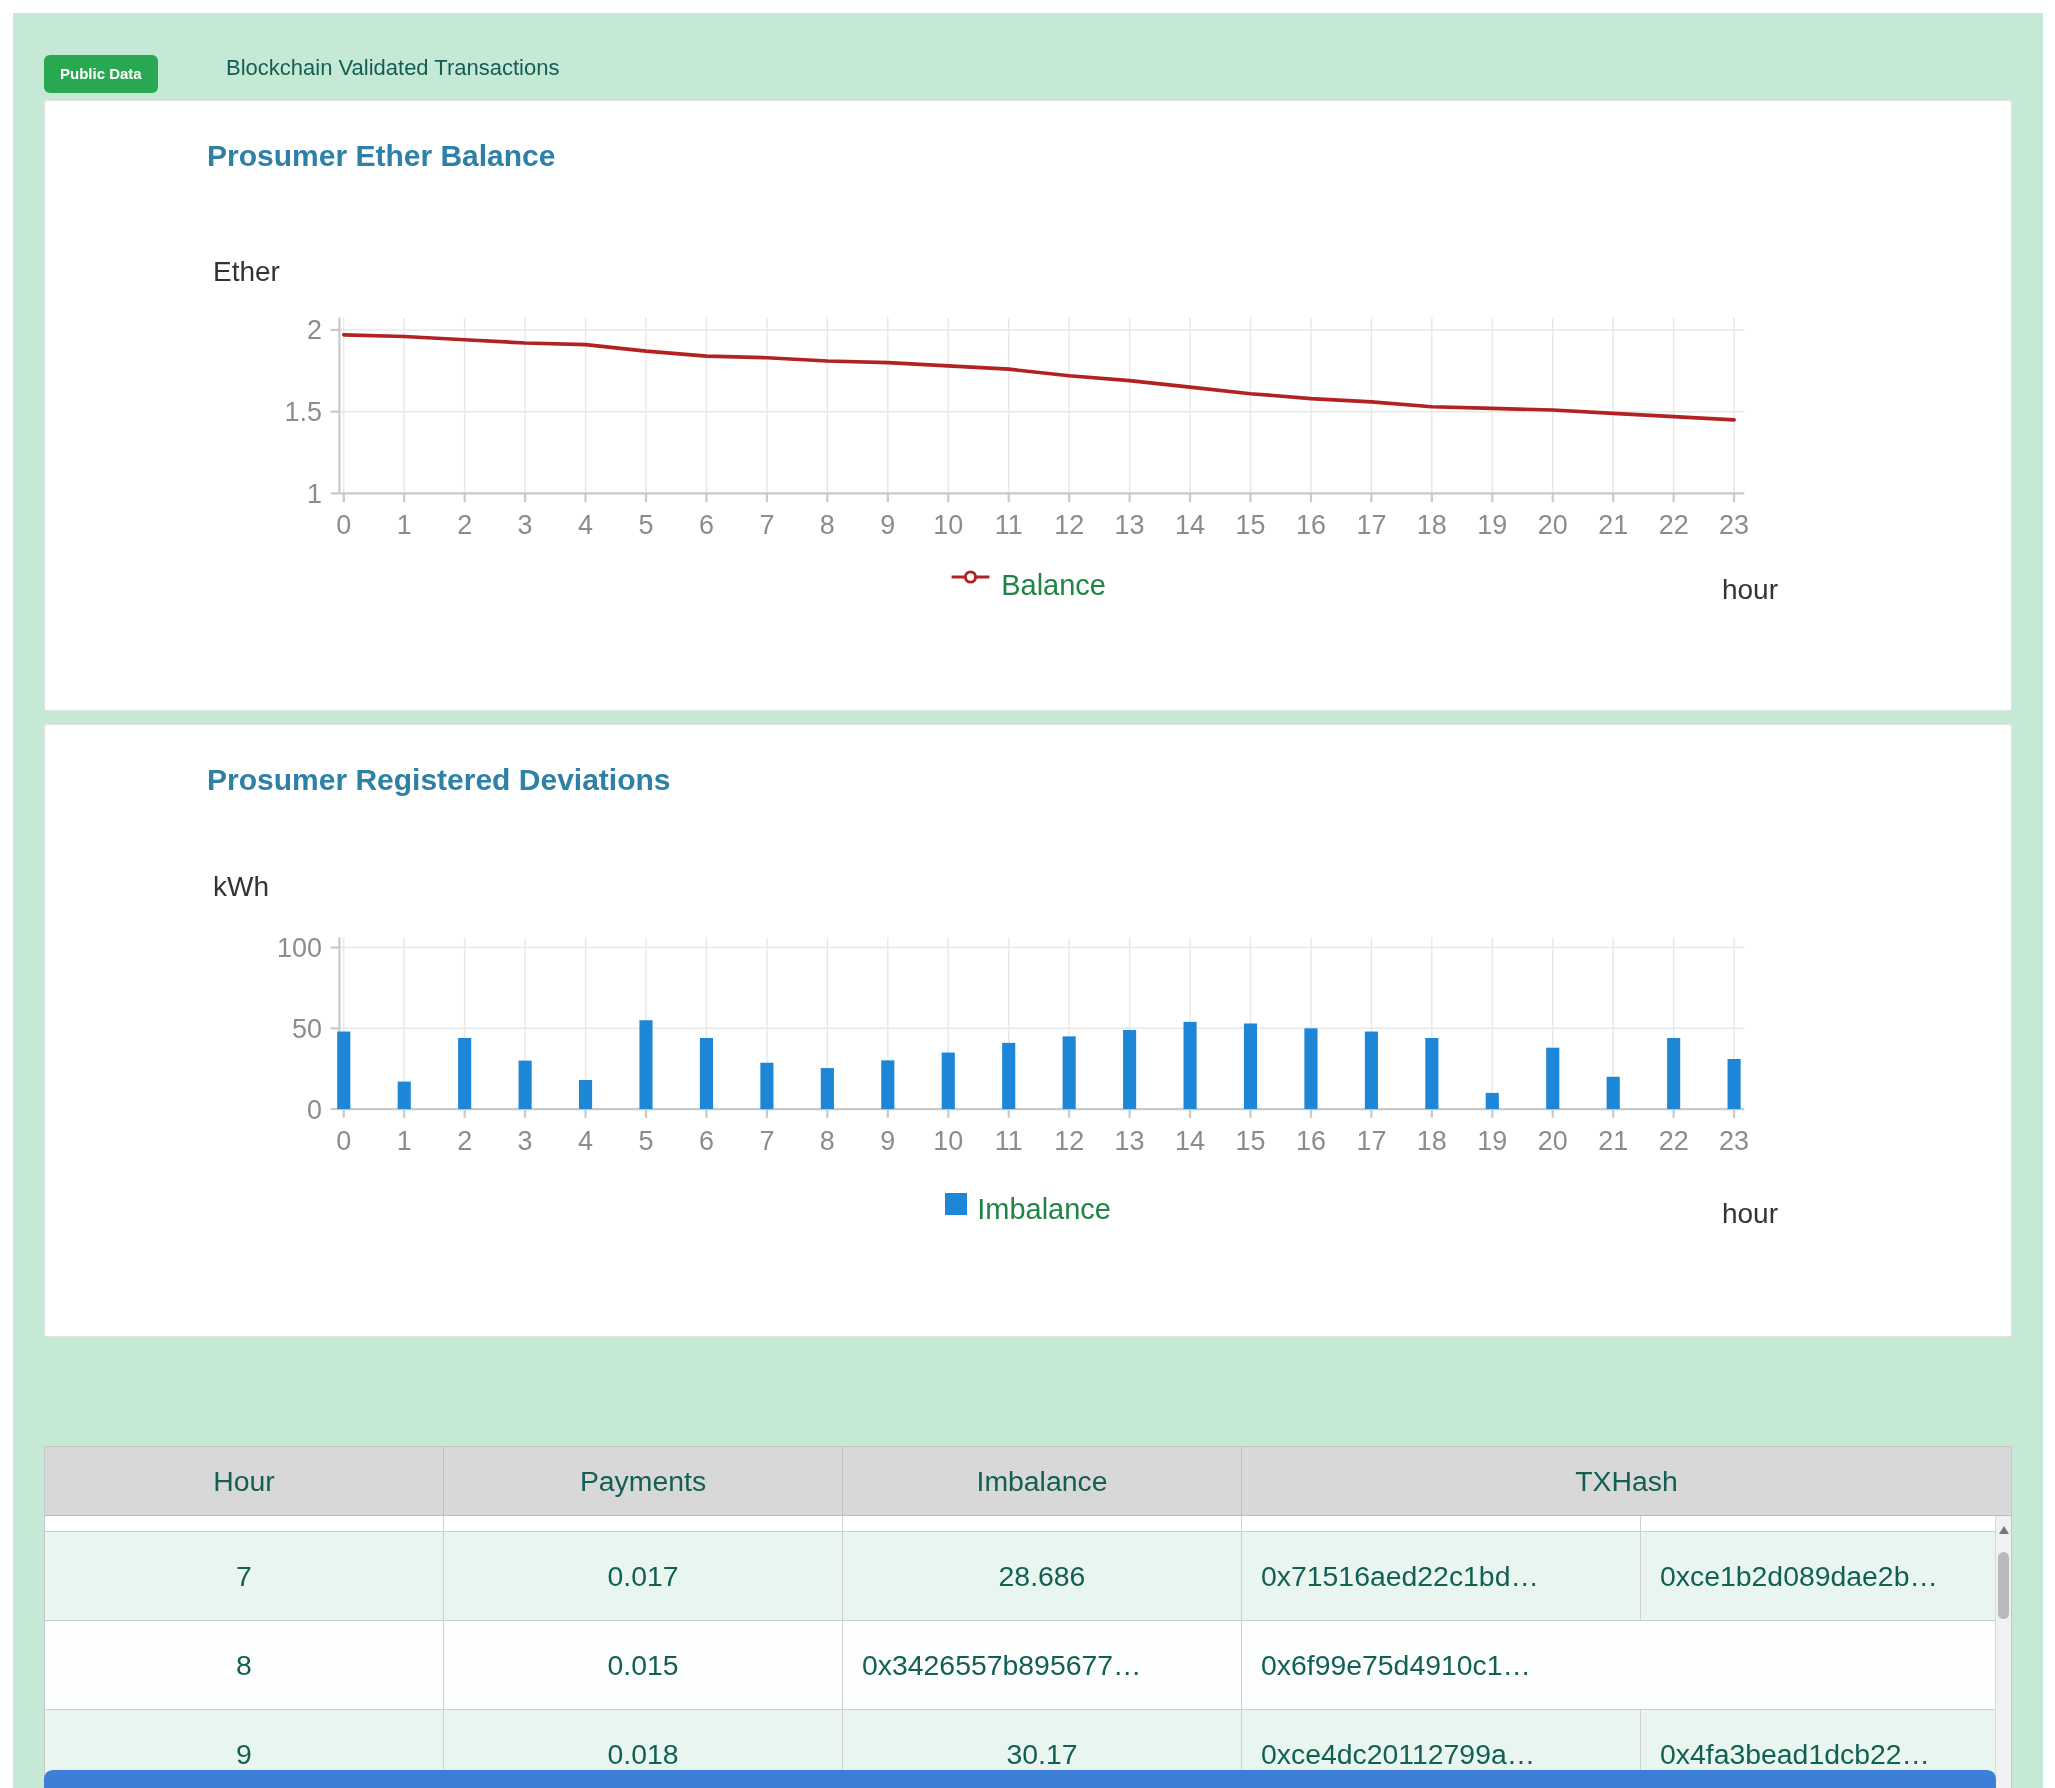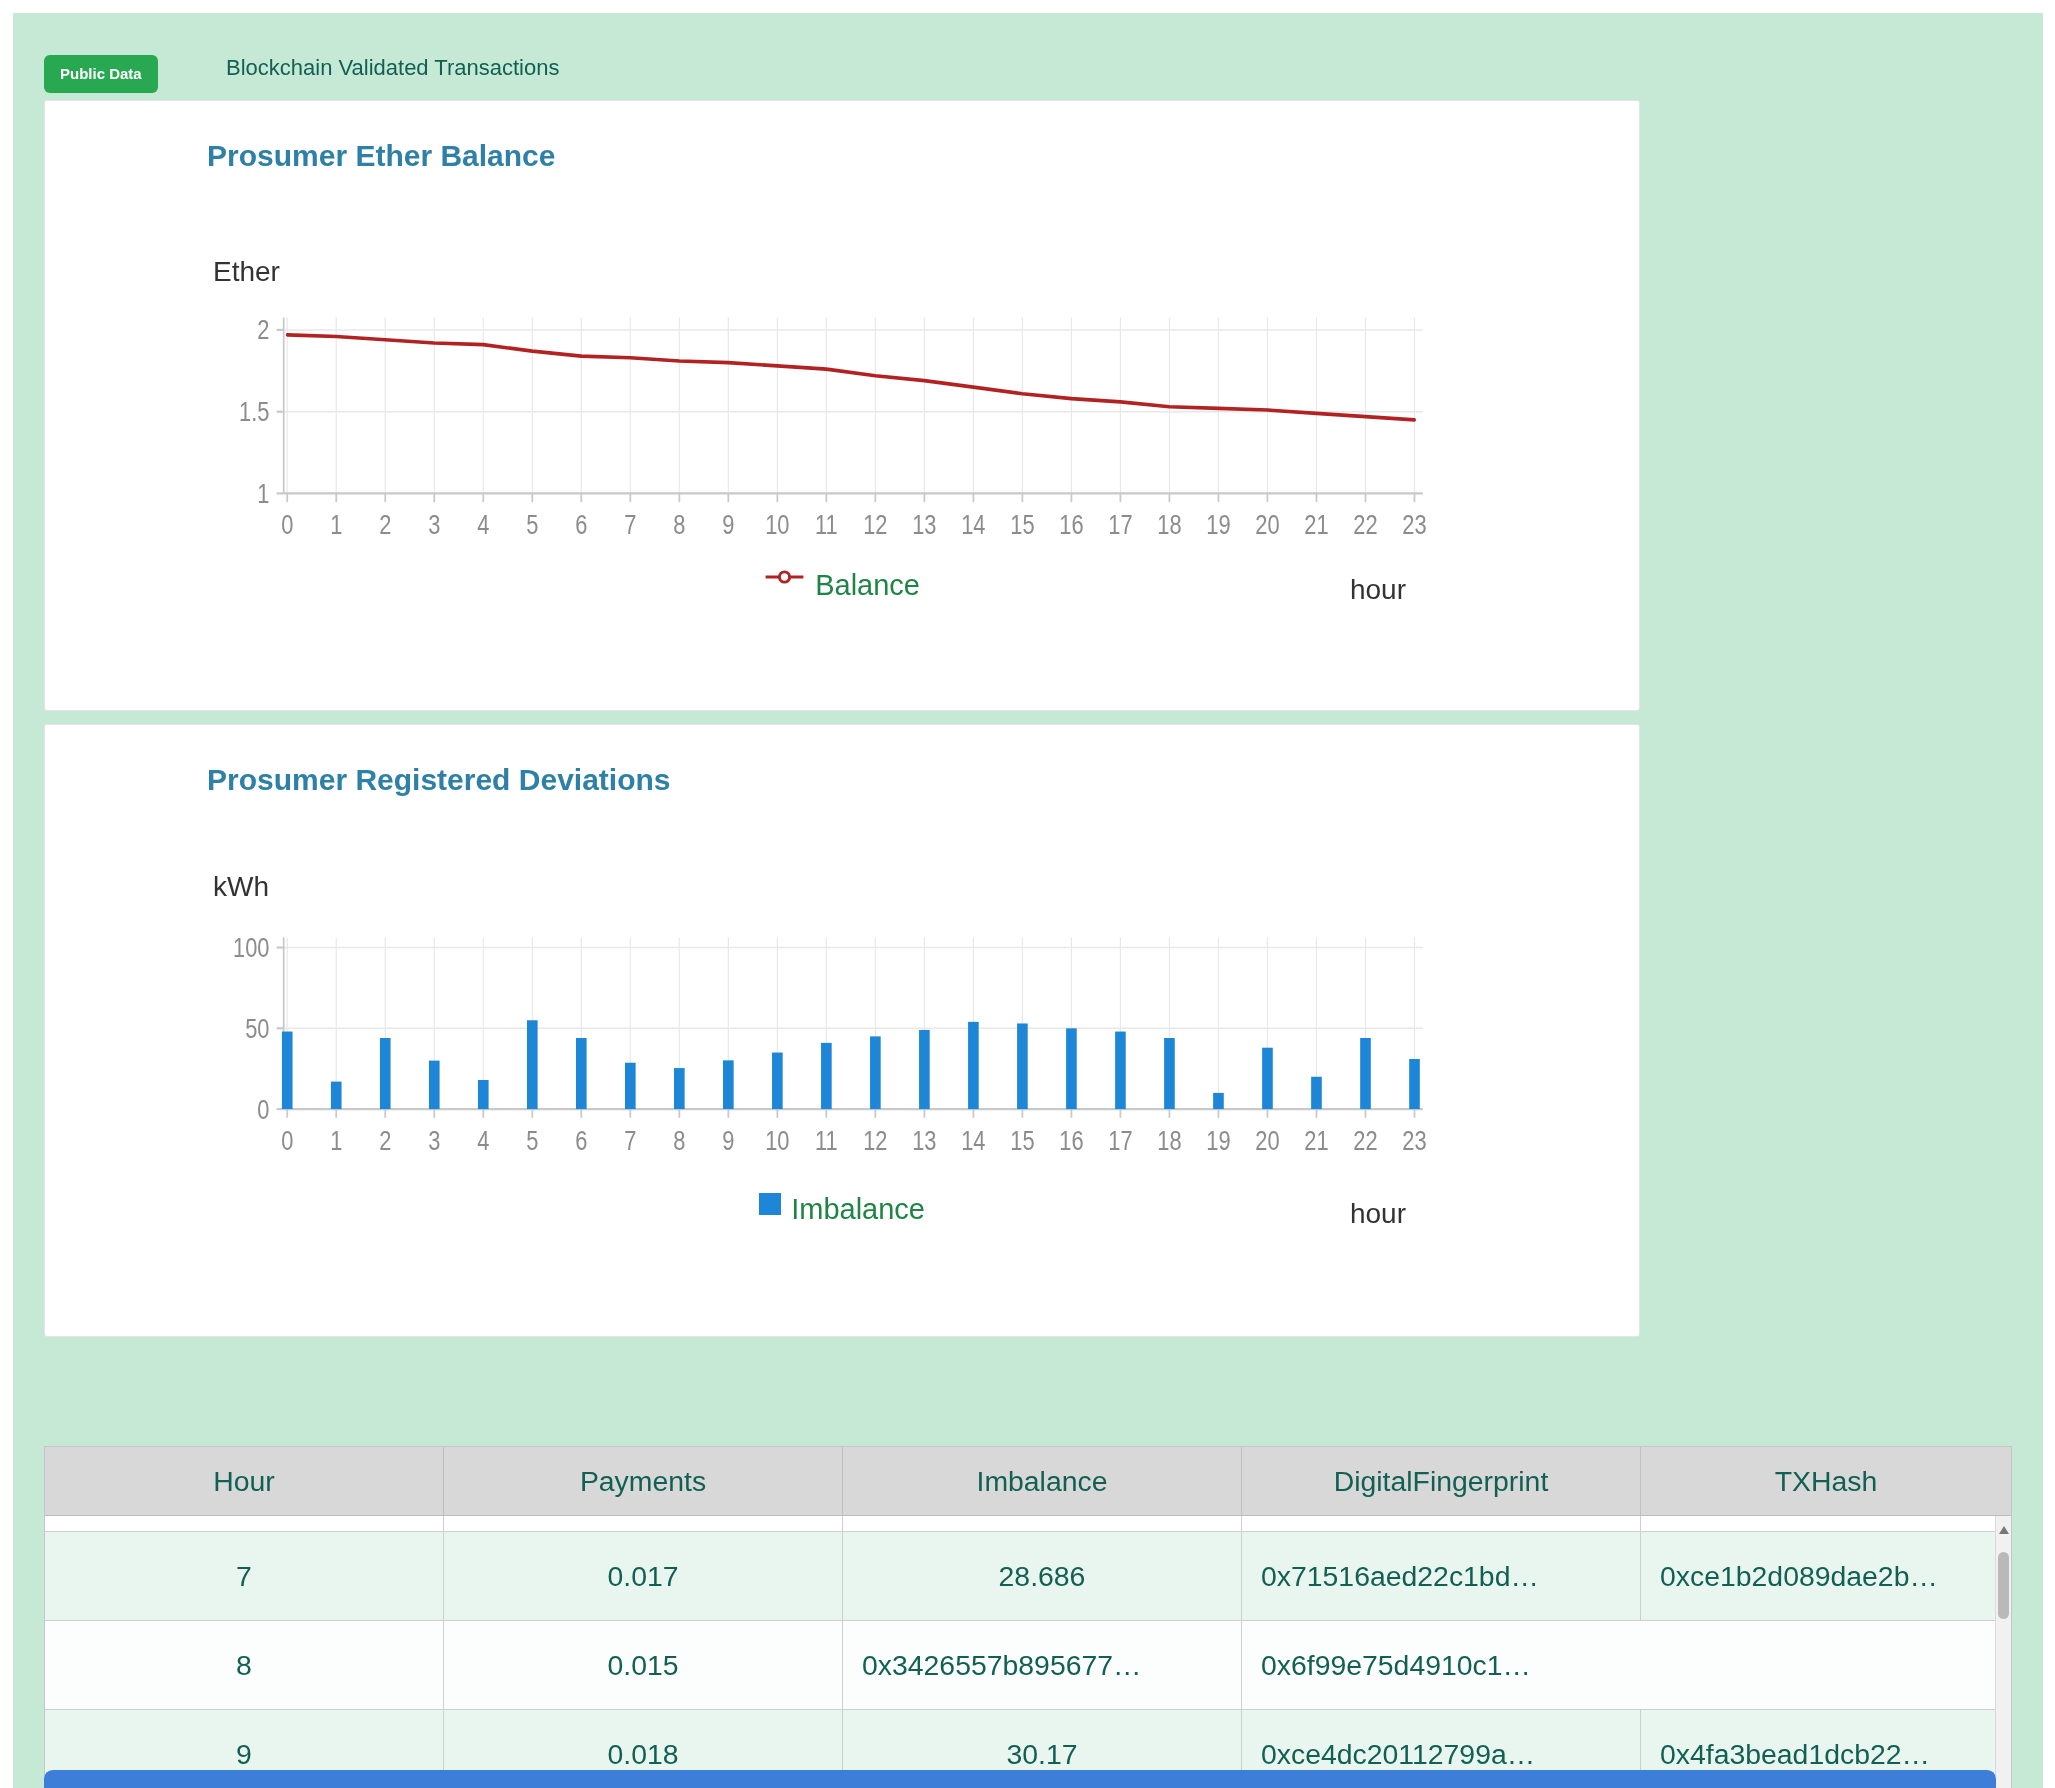--- a/index.html
+++ b/index.html
@@ -9,21 +9,21 @@
     font-family:"Liberation Sans",sans-serif;background:#fff;
   }
   .green-panel{position:absolute;left:13px;top:13px;width:2030px;height:1776px;
     background:var(--panel-green,#c6e9d5);z-index:0}
   .badge{position:absolute;left:44px;top:55px;height:38px;line-height:38px;padding:0 16px;
     background:var(--badge-bg,#28a850);color:#fff;font-size:15px;font-weight:bold;
     border-radius:5.8px;z-index:2;white-space:nowrap}
   .page-title{position:absolute;left:226px;top:55px;font-size:22px;font-weight:400;
     color:var(--heading,#125f53);z-index:2;white-space:nowrap}
 
-  .card{position:absolute;left:44px;width:1596px;background:#fff;
+  .card{position:absolute;left:44px;width:1968px;background:#fff;
     border:0.7px solid #e4e4e4;border-radius:2.9px;z-index:1}
   #card-balance{top:100px;height:611px}
   #card-dev{top:724px;height:613px}
   .chart-title{position:absolute;left:162px;top:38px;font-size:30px;font-weight:bold;
     color:var(--chart-title,#2e80a6);white-space:nowrap}
   .unit-label{position:absolute;left:168px;top:155px;font-size:28px;color:var(--unit-text,#333);white-space:nowrap}
   #card-dev .unit-label{top:146px}
   .chart-svg{position:absolute;left:0;top:0;width:100%;height:100%}
   .chart-svg text{font-family:"Liberation Sans",sans-serif}
   .legend-row{position:absolute;left:0;width:100%;top:468px;display:flex;justify-content:center;z-index:2}
@@ -292,21 +292,20 @@
       </div>
     </div>
     <div class="x-unit">hour</div>
   </section>
 
   <div class="table-wrap">
     <div class="thead">
       <div class="th c1">Hour</div>
       <div class="th c2">Payments</div>
       <div class="th c3">Imbalance</div>
-      <div class="th c4">DigitalFingerprint</div>
       <div class="th c5">TXHash</div>
     </div>
     <div class="tbody">
       <div class="trow sliver">
         <div class="td c1"></div>
         <div class="td c2"></div>
         <div class="td c3"></div>
         <div class="td c4"></div>
         <div class="td c5"></div>
       </div>

